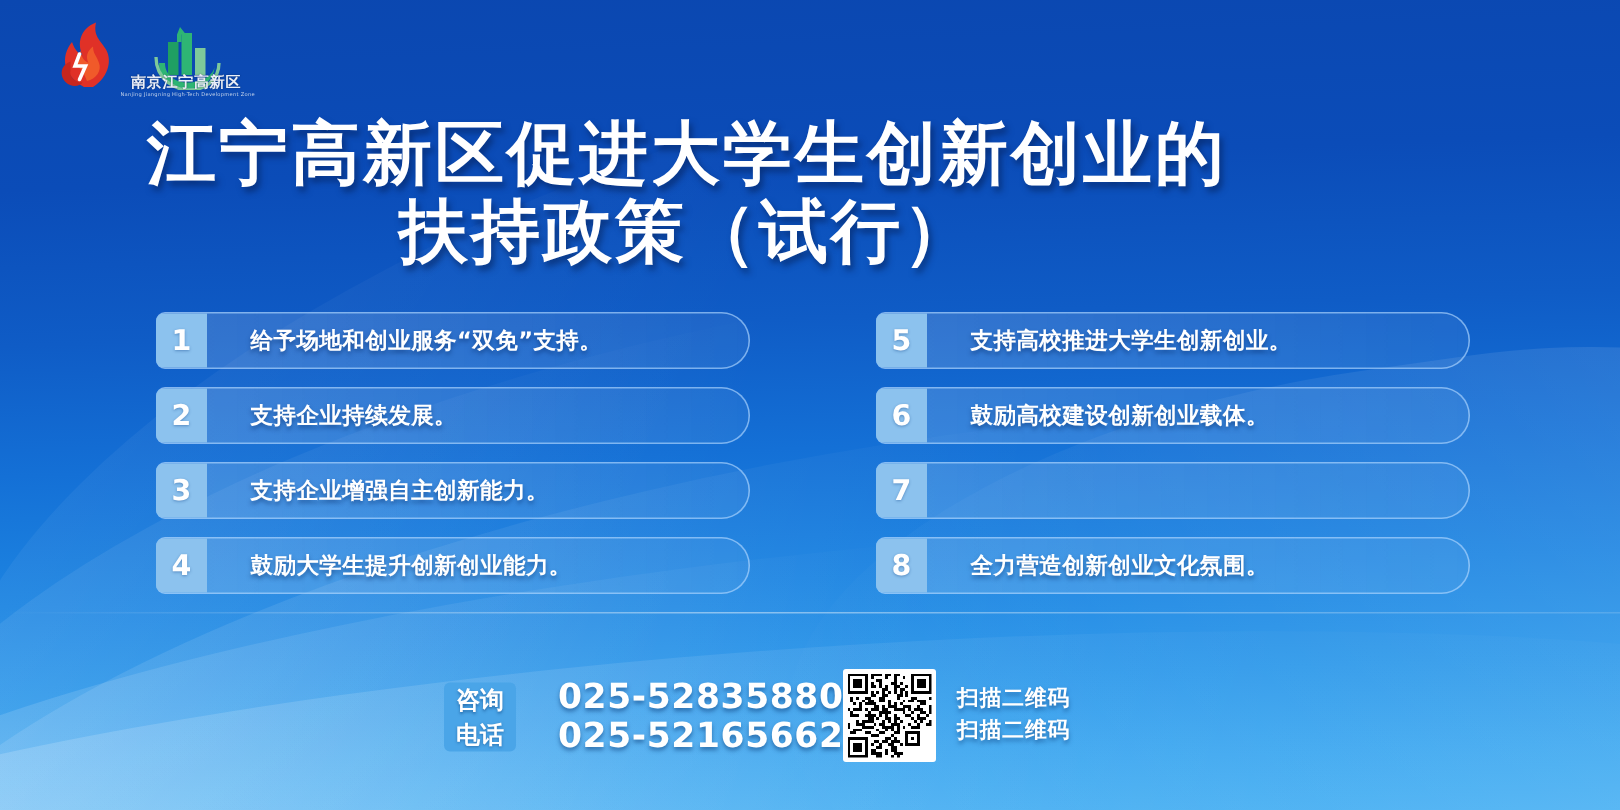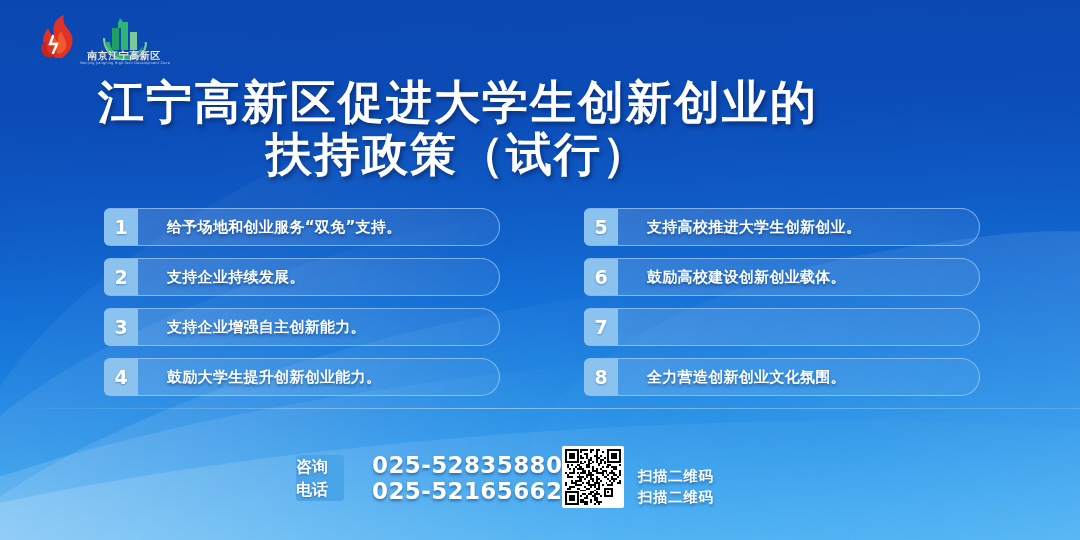--- a/index.html
+++ b/index.html
@@ -74,28 +74,28 @@
     padding-left:29px;font-size:15px;font-weight:700;color:#ffffff;
     letter-spacing:.3px;white-space:nowrap;
     text-shadow:0 2px 3px rgba(4,40,100,.5);
   }
 
   
   #contact{position:absolute;left:296px;top:452px;display:flex;align-items:center;}
   .tag{
     display:flex;flex-direction:column;justify-content:center;
     width:48px;height:46px;background:#4aa5e8;border-radius:4px;
-    color:#ffffff;font-size:16px;font-weight:700;text-align:left;line-height:23px;
+    color:#ffffff;font-size:16px;font-weight:700;text-align:center;line-height:23px;
     text-shadow:0 1px 2px rgba(10,60,120,.5);
   }
   .nums{margin-left:9px;}
   .pnum{font-size:23px;font-weight:700;color:#ffffff;line-height:26px;letter-spacing:.4px;
     text-shadow:0 2px 3px rgba(6,50,110,.5);margin-left:19px;}
 
-  #qrblock{position:absolute;left:562px;top:446px;display:flex;align-items:flex-end;}
+  #qrblock{position:absolute;left:562px;top:446px;display:flex;align-items:center;}
   #qr{width:62px;height:62px;background:#ffffff;padding:3px;box-sizing:border-box;border-radius:2px;}
   .qrtext{margin-left:14px;color:#ffffff;font-size:14.5px;font-weight:700;line-height:21px;
     letter-spacing:.6px;text-shadow:0 2px 3px rgba(6,50,110,.5);}
 </style>
 </head>
 <body>
 
 <div id="poster">
 
   <div class="wave w6"></div>

